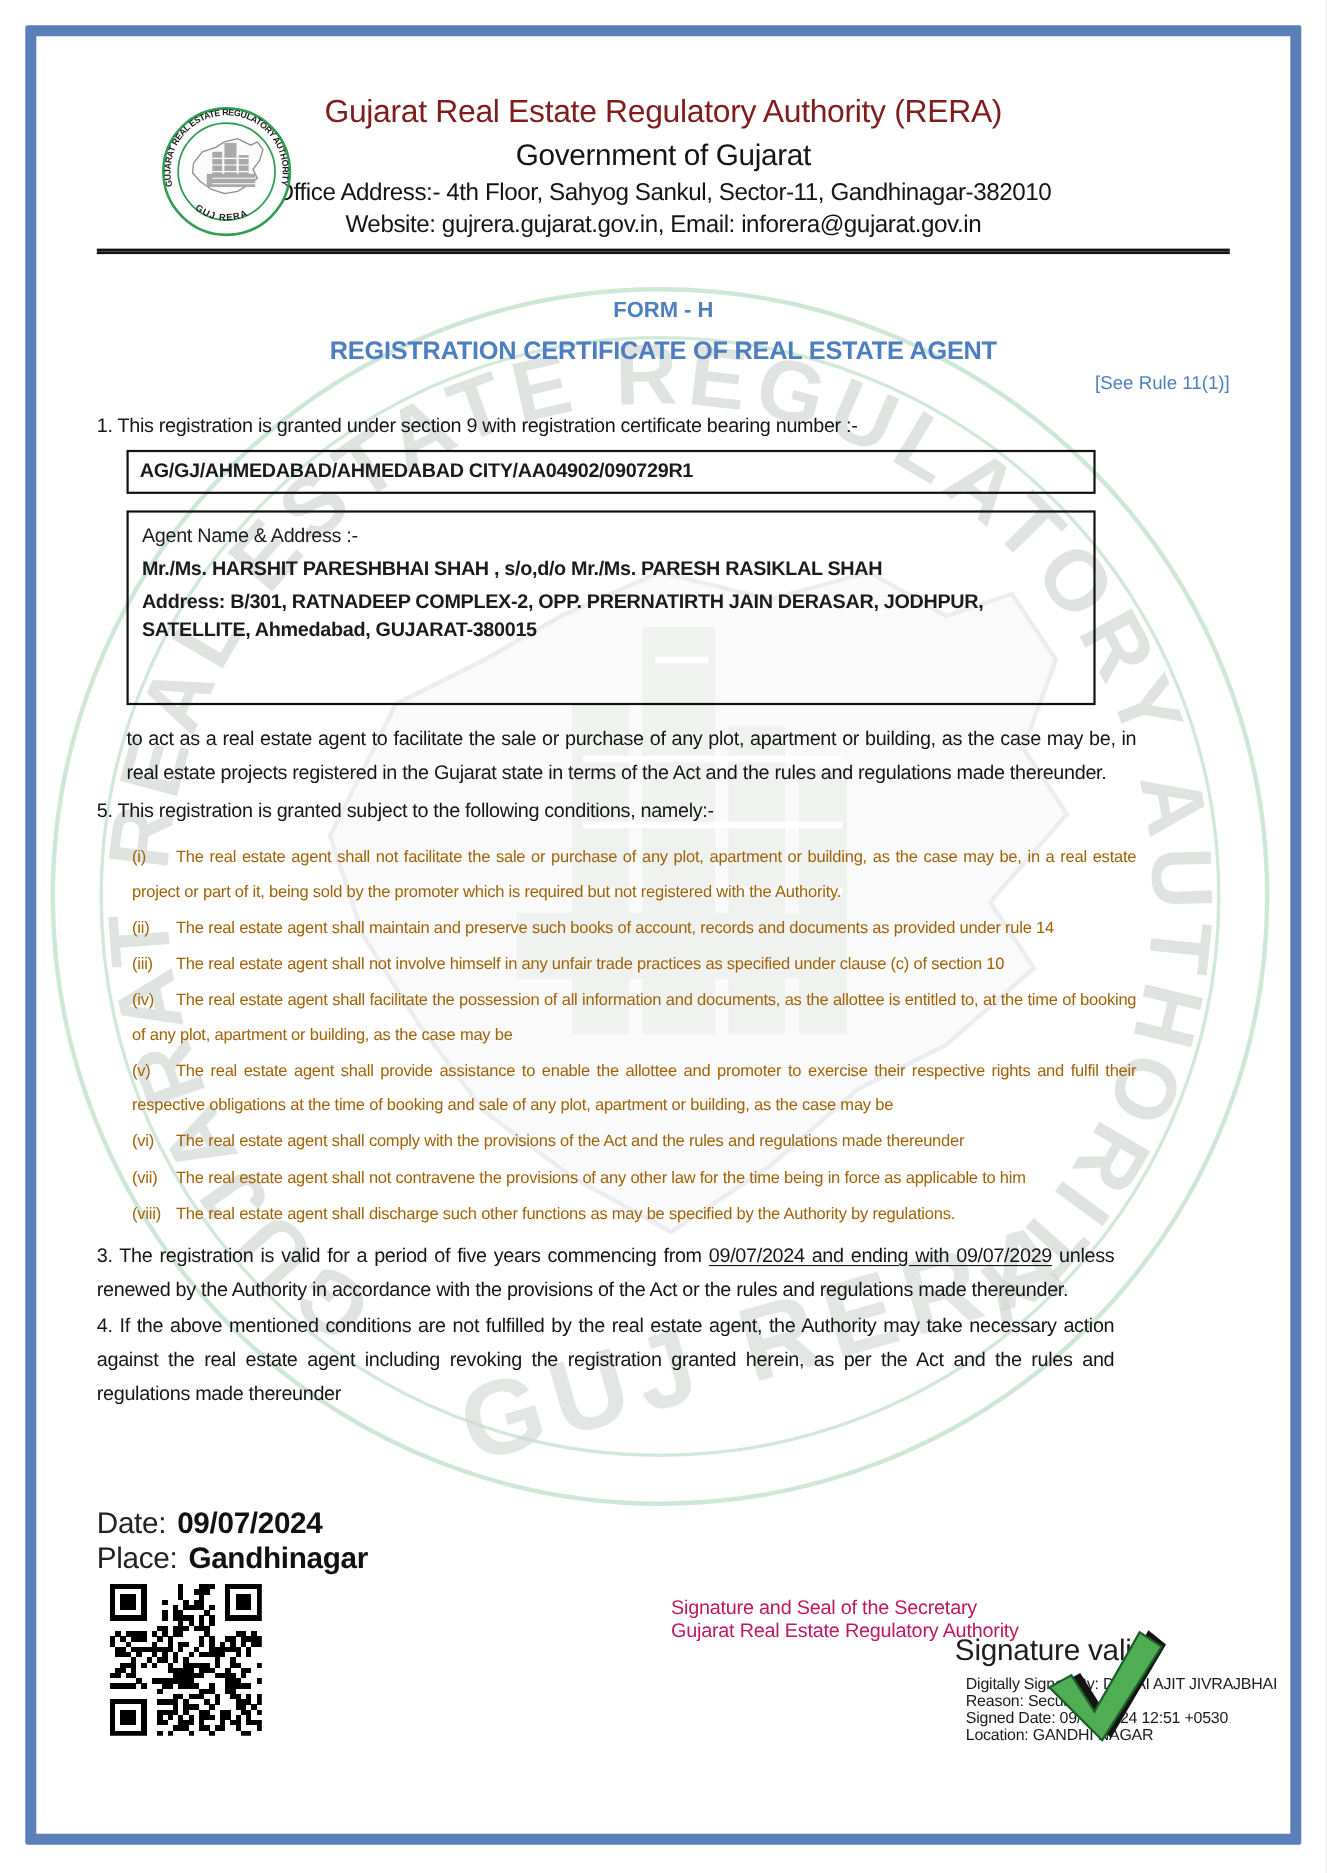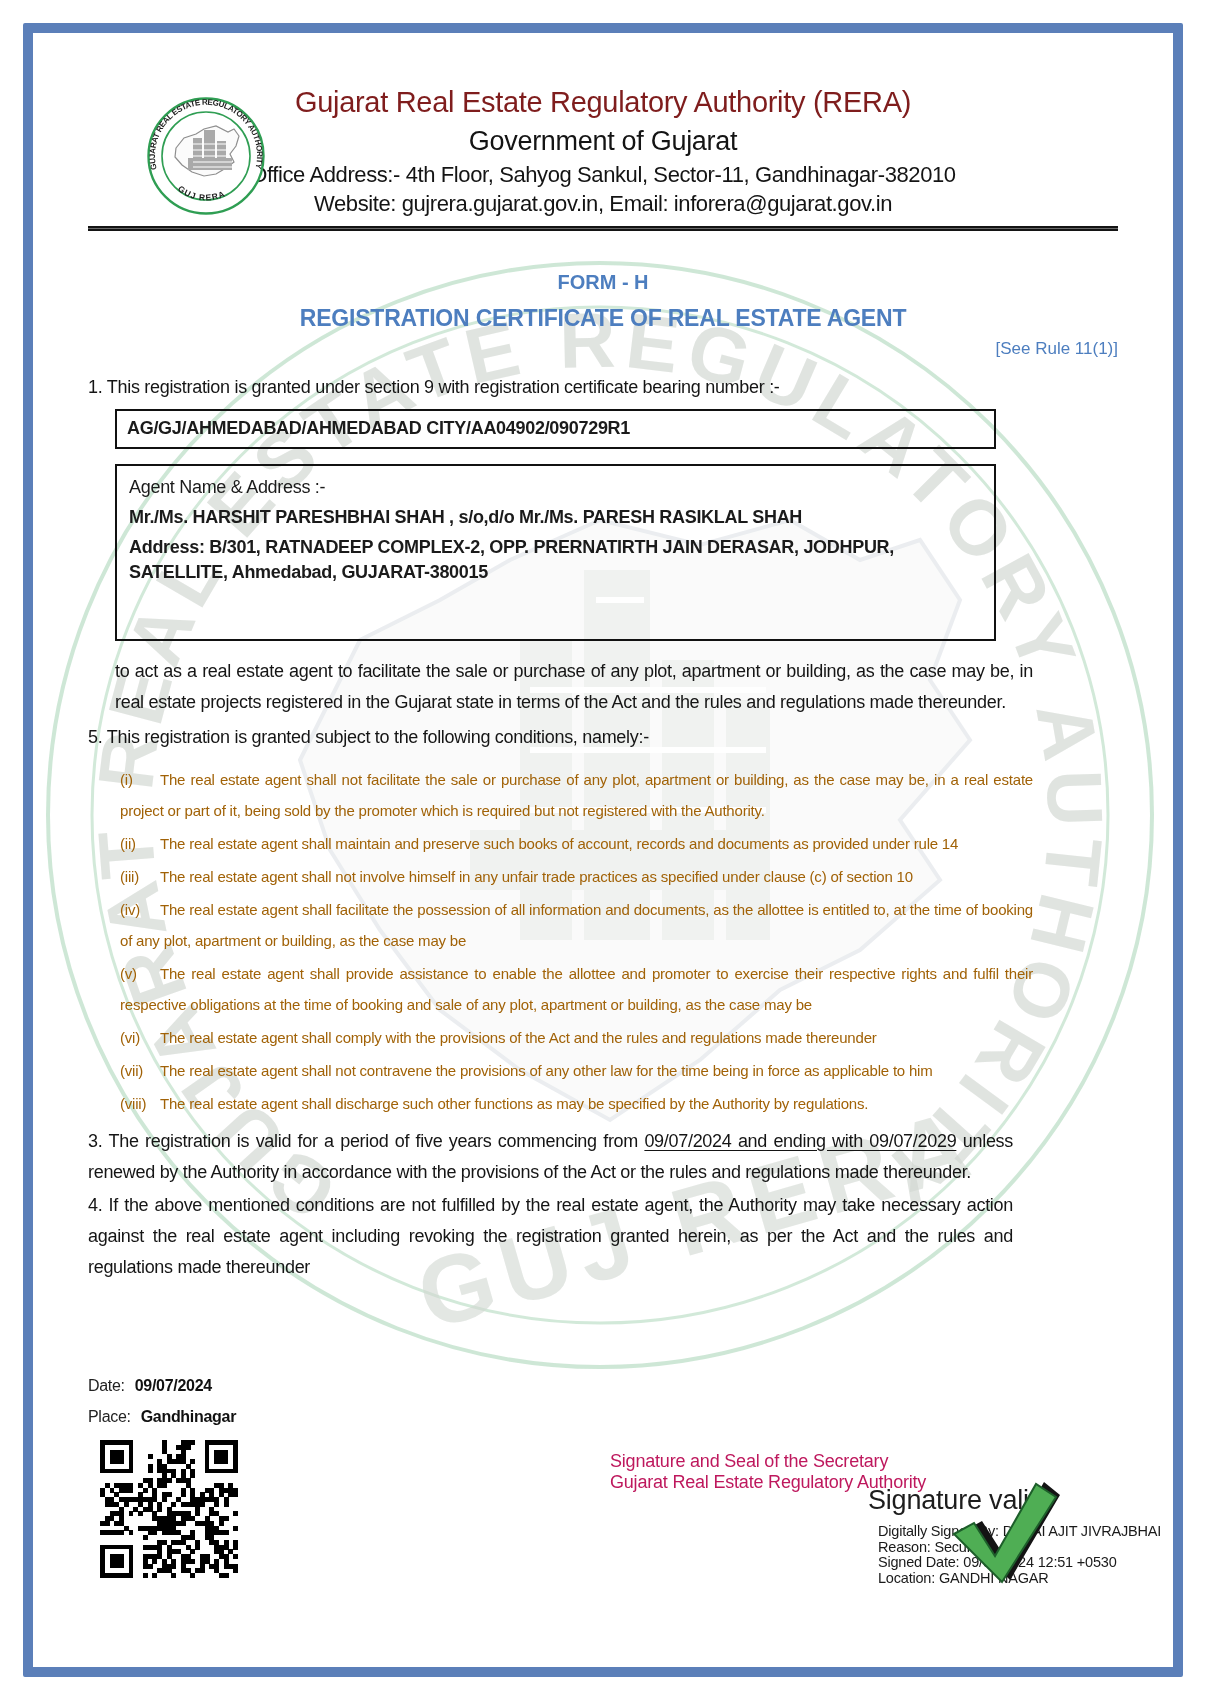--- a/index.html
+++ b/index.html
@@ -43,21 +43,21 @@
   .act-text { margin-top:15px; margin-left:27px; margin-right:85px; }
   .sec2-head { margin-top:4px; }
   .conditions { margin-top:11px; margin-left:32px; margin-right:85px; }
   .condition { font-size:15px; letter-spacing:-0.2px; line-height:31px; text-align:justify; margin-bottom:2px; color:#a16207; }
   .cnum { display:inline-block; min-width:40px; }
   .sec3 { margin-top:7px; }
   .u { text-decoration:underline; text-underline-offset:3px; }
   .sec4 { margin-top:2px; }
 
   
-  .date-block { position:absolute; left:88px; top:1370px; z-index:2; font-size:16px; letter-spacing:-0.3px; color:#222; }
+  .date-block { position:absolute; left:88px; top:1370px; z-index:2; font-size:27px; letter-spacing:-0.3px; color:#222; }
   .date-row { line-height:31px; }
   .date-val { font-weight:bold; padding-left:10px; color:#111; }
   .qr { position:absolute; left:100px; top:1440px; z-index:2; }
   .sig-lines { position:absolute; left:610px; top:1451px; z-index:2; font-size:18px; letter-spacing:-0.2px; line-height:21px; color:#be185d; }
   .sig-valid { position:absolute; left:868px; top:1485px; z-index:2; font-size:27px; letter-spacing:-0.2px; color:#1d1d1d; }
   .sig-details { position:absolute; left:878px; top:1524px; z-index:2; font-size:14.5px; line-height:15.5px; letter-spacing:-0.2px; color:#1a1a1a; }
   .checkmark { position:absolute; left:942px; top:1472px; z-index:2; }
 </style>
 </head>
 <body>

